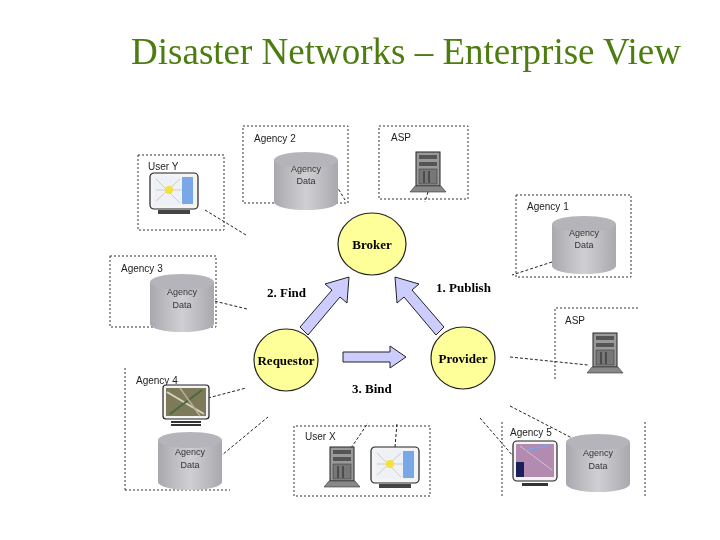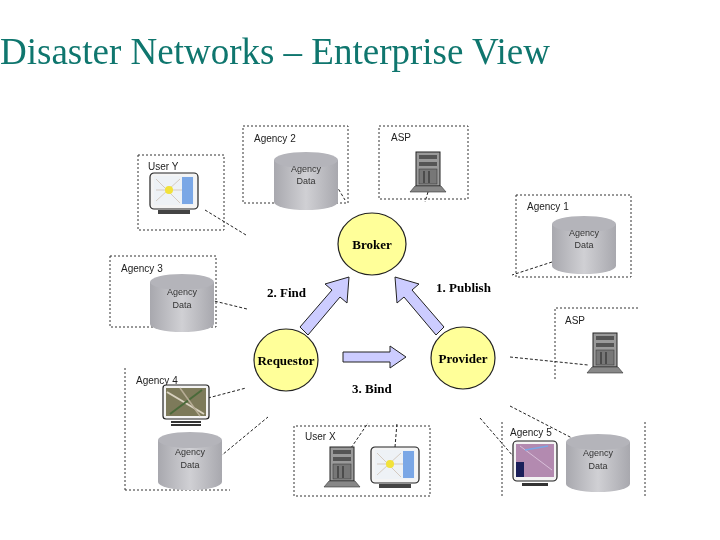--- a/index.html
+++ b/index.html
@@ -1,17 +1,17 @@
 <!DOCTYPE html>
 <html><head>
 <meta charset="utf-8">
 <style>
   html, body { margin:0; padding:0; background:#ffffff; }
   body { width:720px; height:540px; position:relative; overflow:hidden; font-family:"Liberation Sans", sans-serif; }
-  .title { position:absolute; left:0; top:30px; width:681px; text-align:left; font-family:"Liberation Serif", serif; font-size:37px; color:#0f766e; }
+  .title { position:absolute; left:0; top:30px; width:681px; text-align:right; font-family:"Liberation Serif", serif; font-size:37px; color:#4d7c0f; }
   svg { position:absolute; left:0; top:0; }
   .lbl { font-family:"Liberation Sans", sans-serif; font-size:10px; fill:#222; }
   .dbl { font-family:"Liberation Sans", sans-serif; font-size:9px; fill:#333; }
   .node { font-family:"Liberation Serif", serif; font-weight:bold; font-size:13px; fill:#000; }
   .edge { font-family:"Liberation Serif", serif; font-weight:bold; font-size:13px; fill:#000; }
 </style>
 </head>
 <body>
 
 <div class="title">Disaster Networks – Enterprise View</div>

